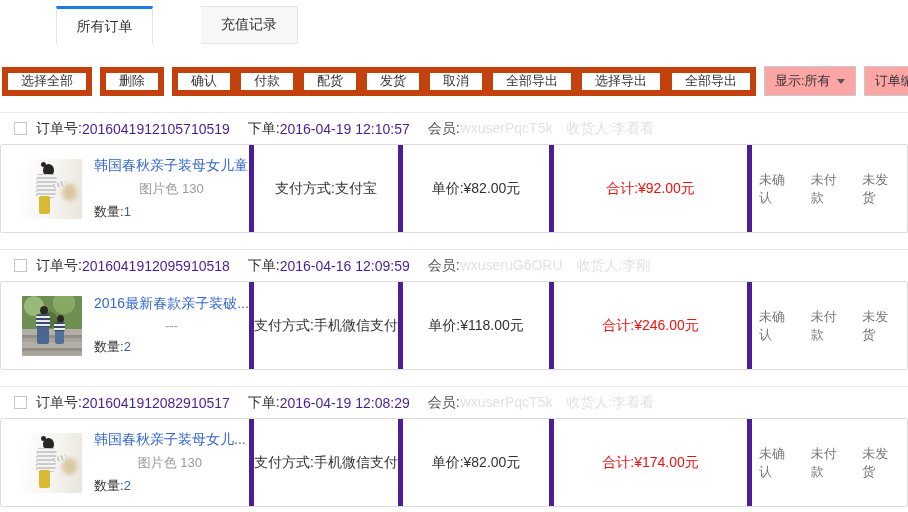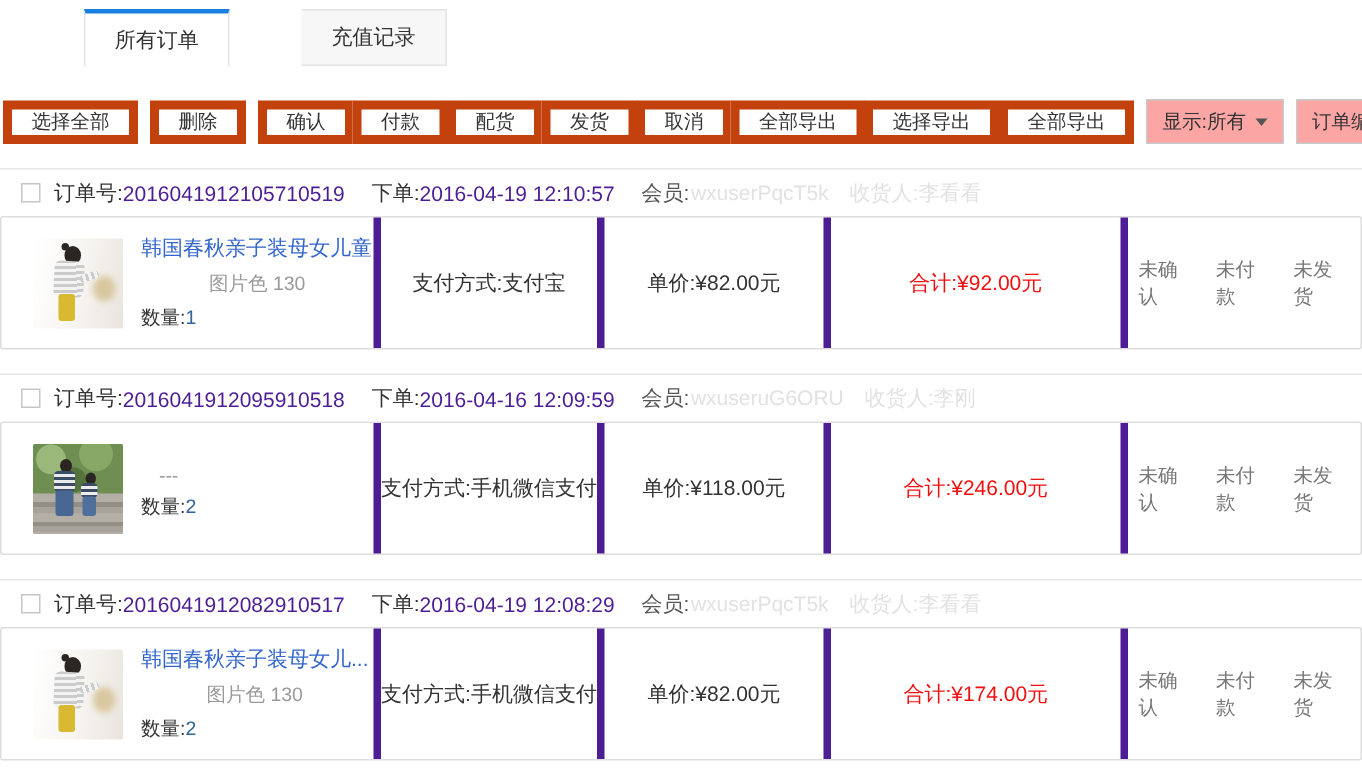--- a/index.html
+++ b/index.html
@@ -181,20 +181,21 @@
         <div class="foliage"></div>
           <div class="steps"></div>
           <div class="head1"></div>
           <div class="torso1"></div>
           <div class="jeans1"></div>
           <div class="head2"></div>
           <div class="torso2"></div>
           <div class="jeans2"></div>
       </div>
       <div class="pinfo">
+        <div class="ptitle">2016最新春款亲子装破...</div>
         <div class="pvariant">---</div>
         <div class="pqty"><span>数量:</span><span class="qv">2</span></div>
       </div>
     </div>
     <div class="cell payment">
         <span>支付方式:</span>
         <span>手机微信支付</span>
       </div>
     <div class="cell price">
         <span>单价:</span>

